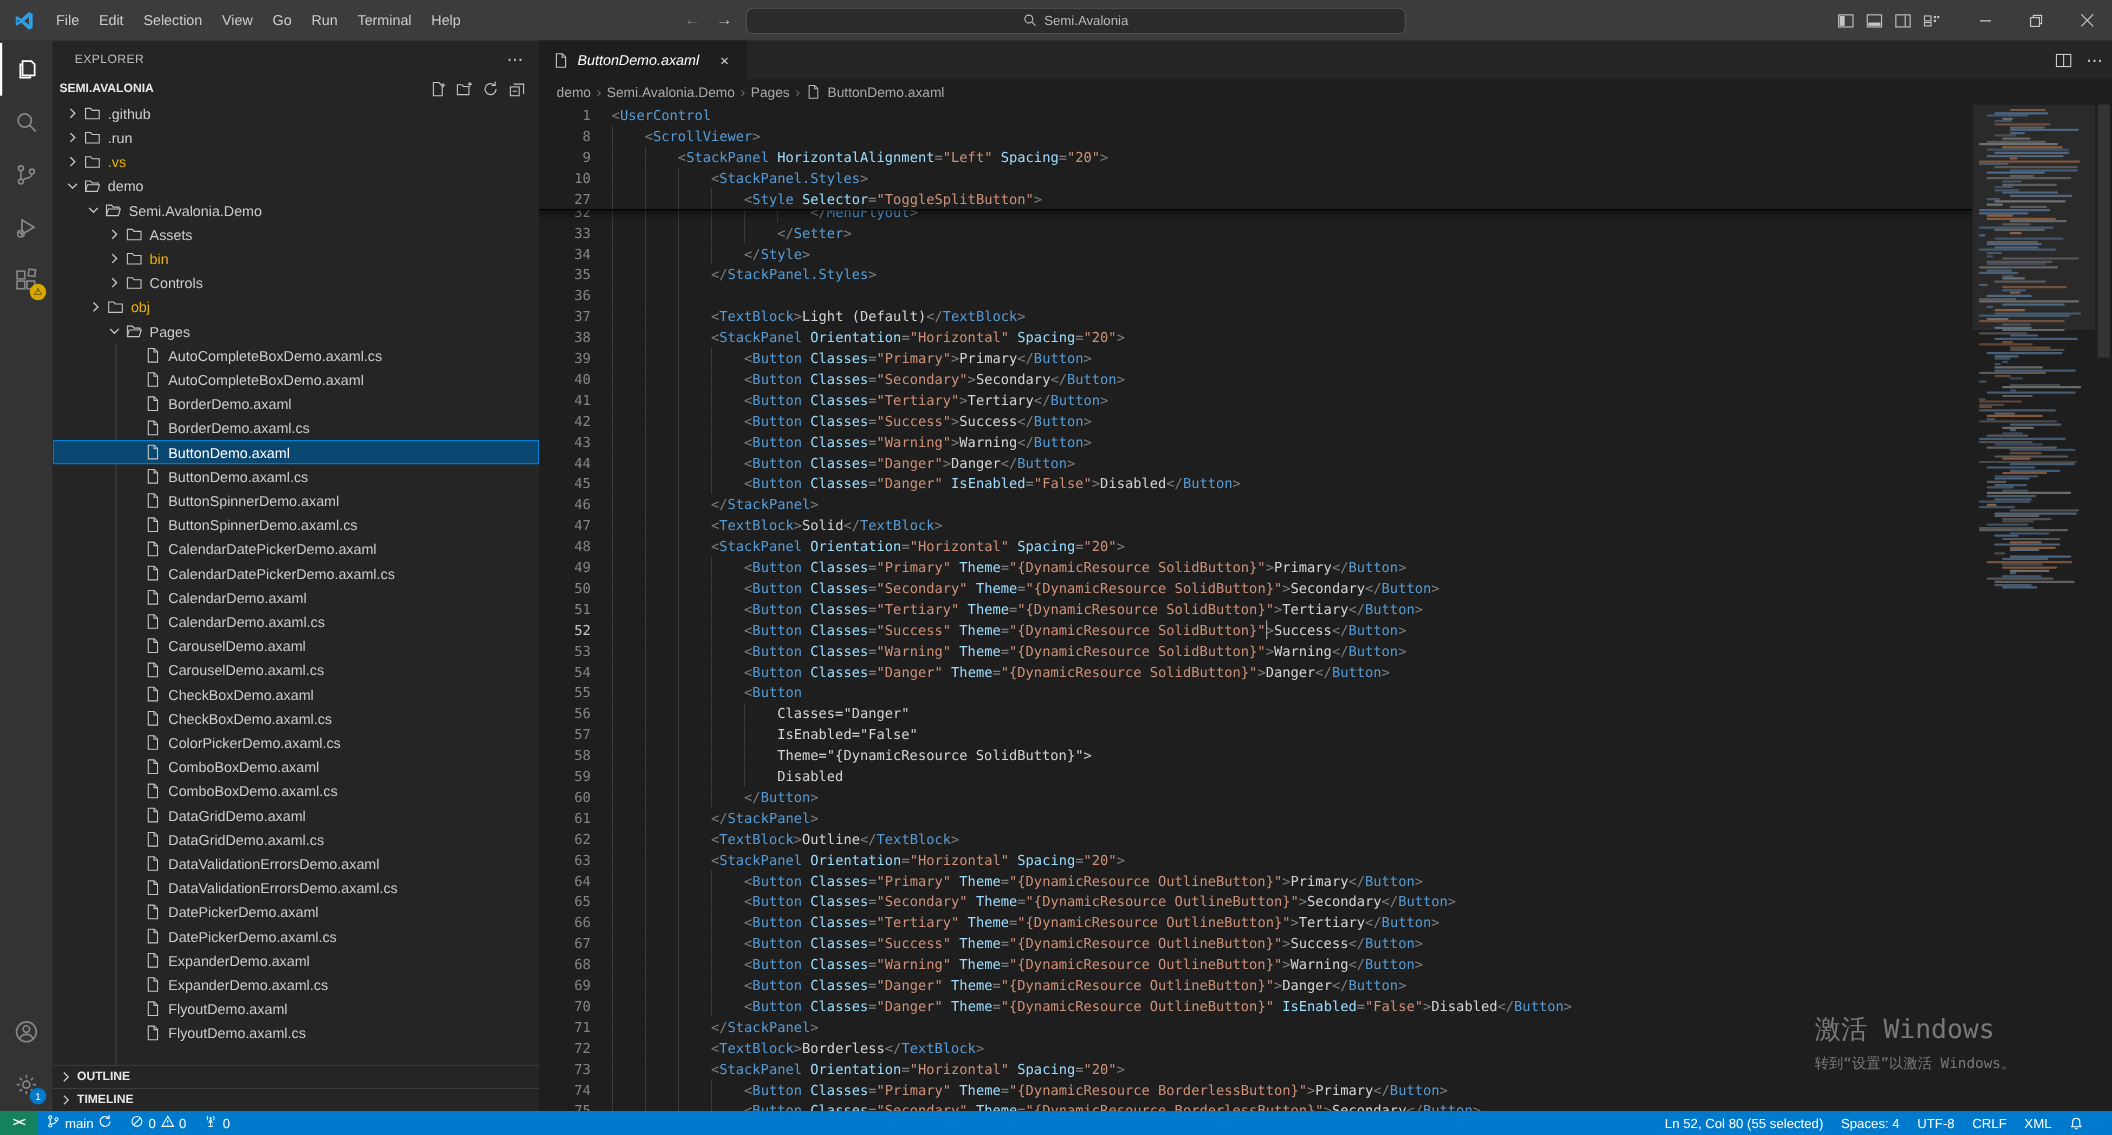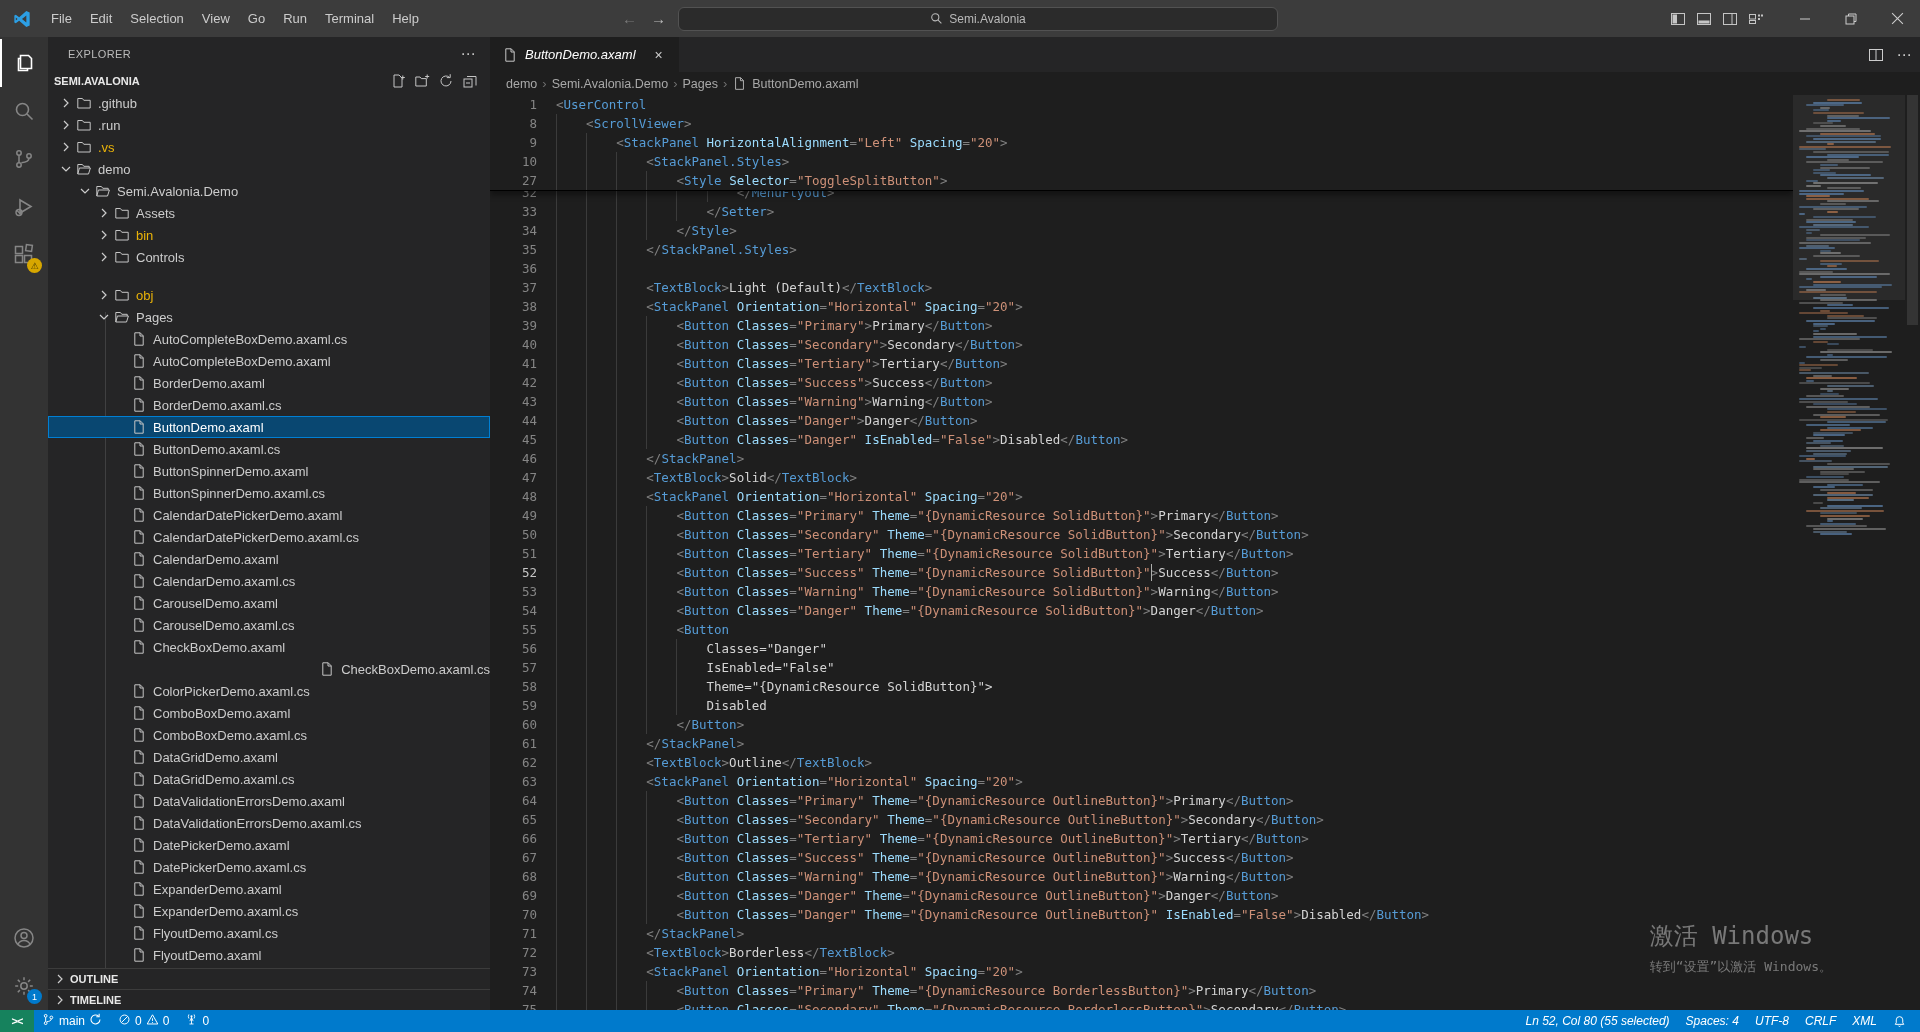--- a/index.html
+++ b/index.html
@@ -100,21 +100,21 @@
   .scrollbar-v .slider { position:absolute; left:2px; right:2px; top:0; height:230px; background:rgba(121,121,121,.25); }
 
   .watermark { position:absolute; right:88px; bottom:34px; color:rgba(210,210,210,.5); z-index:4; }
   .watermark .l1 { font-size:24px; }
   .watermark .l2 { font-size:13px; margin-top:6px; }
 
   
   .statusbar { height:22px; background:#007acc; flex:none; display:flex; align-items:center;
     color:#ffffff; font-size:12px; }
   .sb-left { display:flex; align-items:center; height:100%; }
-  .sb-right { margin-left:auto; display:flex; align-items:flex-start; height:100%; padding-right:6px;font-style:italic; }
+  .sb-right { margin-left:auto; display:flex; align-items:flex-start; height:100%; padding-right:18px; }
   .sb-item { display:flex; align-items:center; gap:4px; padding:0 8px; height:100%; }
   .remote { background:#16825d; width:34px; justify-content:center; padding:0; font-weight:bold;
     font-size:11px; letter-spacing:-1px; }
   .sb-item svg { width:13px; height:13px; }
 </style>
 </head>
 <body>
 
 <div class="app">
 
@@ -397,21 +397,21 @@
                 <path d="M6 4l4 4-4 4" fill="none" stroke="currentColor" stroke-width="1.2"></path>
               </svg>
             </span>
             <span class="ticon">
               <svg viewBox="0 0 16 16">
                 <path d="M1.8 13V3.5h4.6l1.4 1.8h6.4V13z" fill="none" stroke="currentColor"></path>
               </svg>
             </span>
             <span>Controls</span>
           </div>
-          <div class="tree-row dim" style="padding-left: 48px; margin-top: 16px;">
+          <div class="tree-row dim" style="padding-left: 31px;">
             <span class="twisty">
               <svg viewBox="0 0 16 16">
                 <path d="M6 4l4 4-4 4" fill="none" stroke="currentColor" stroke-width="1.2"></path>
               </svg>
             </span>
             <span class="ticon">
               <svg viewBox="0 0 16 16">
                 <path d="M1.8 13V3.5h4.6l1.4 1.8h6.4V13z" fill="none" stroke="currentColor"></path>
               </svg>
             </span>
@@ -559,21 +559,21 @@
           </div>
           <div class="tree-row" style="padding-left: 83px;">
             <span class="ticon">
               <svg viewBox="0 0 16 16">
                 <path d="M3.8 1.8h5.4l3 3v9.4H3.8z" fill="none" stroke="currentColor"></path>
                 <path d="M9 1.8v3.2h3.2" fill="none" stroke="currentColor"></path>
               </svg>
             </span>
             <span>CheckBoxDemo.axaml</span>
           </div>
-          <div class="tree-row" style="padding-left: 64px; justify-content: flex-end;">
+          <div class="tree-row" style="padding-left: 83px;">
             <span class="ticon">
               <svg viewBox="0 0 16 16">
                 <path d="M3.8 1.8h5.4l3 3v9.4H3.8z" fill="none" stroke="currentColor"></path>
                 <path d="M9 1.8v3.2h3.2" fill="none" stroke="currentColor"></path>
               </svg>
             </span>
             <span>CheckBoxDemo.axaml.cs</span>
           </div>
           <div class="tree-row" style="padding-left: 83px;">
             <span class="ticon">
@@ -674,30 +674,30 @@
             </span>
             <span>ExpanderDemo.axaml.cs</span>
           </div>
           <div class="tree-row" style="padding-left: 83px;">
             <span class="ticon">
               <svg viewBox="0 0 16 16">
                 <path d="M3.8 1.8h5.4l3 3v9.4H3.8z" fill="none" stroke="currentColor"></path>
                 <path d="M9 1.8v3.2h3.2" fill="none" stroke="currentColor"></path>
               </svg>
             </span>
+            <span>FlyoutDemo.axaml</span>
+          </div>
+          <div class="tree-row" style="padding-left: 83px;">
+            <span class="ticon">
+              <svg viewBox="0 0 16 16">
+                <path d="M3.8 1.8h5.4l3 3v9.4H3.8z" fill="none" stroke="currentColor"></path>
+                <path d="M9 1.8v3.2h3.2" fill="none" stroke="currentColor"></path>
+              </svg>
+            </span>
             <span>FlyoutDemo.axaml.cs</span>
-          </div>
-          <div class="tree-row" style="padding-left: 83px;">
-            <span class="ticon">
-              <svg viewBox="0 0 16 16">
-                <path d="M3.8 1.8h5.4l3 3v9.4H3.8z" fill="none" stroke="currentColor"></path>
-                <path d="M9 1.8v3.2h3.2" fill="none" stroke="currentColor"></path>
-              </svg>
-            </span>
-            <span>FlyoutDemo.axaml</span>
           </div>
         </div>
       <div class="bottom-panes">
         <div class="pane-head">
           <span class="twisty">
               <svg viewBox="0 0 16 16">
                 <path d="M6 4l4 4-4 4" fill="none" stroke="currentColor" stroke-width="1.2"></path>
               </svg>
             </span>
           <span>OUTLINE</span>

